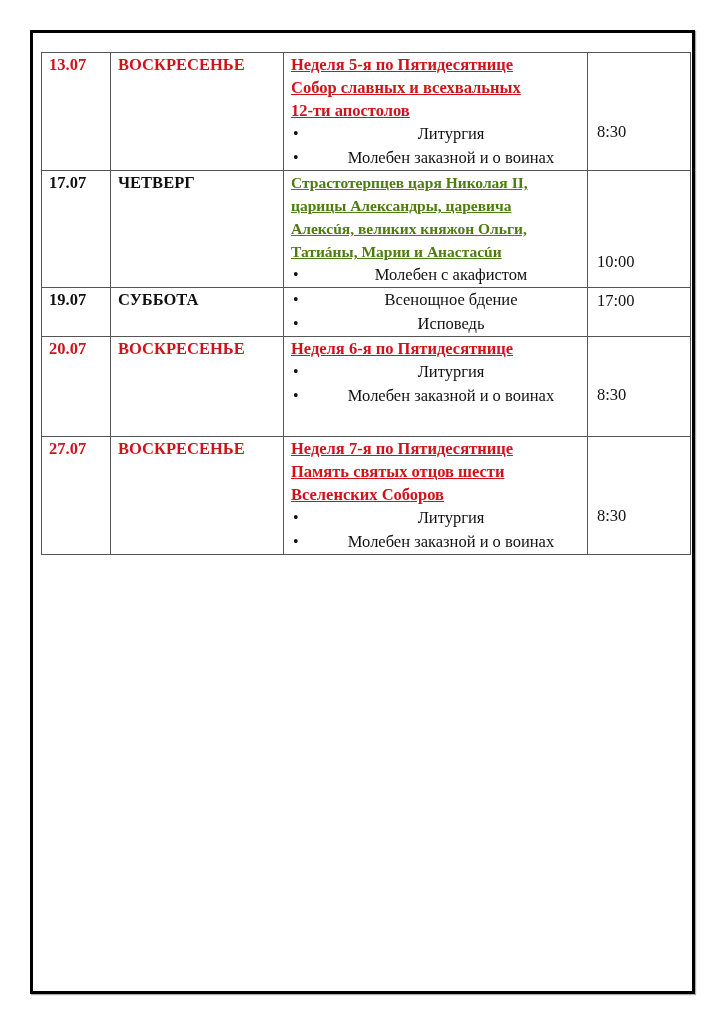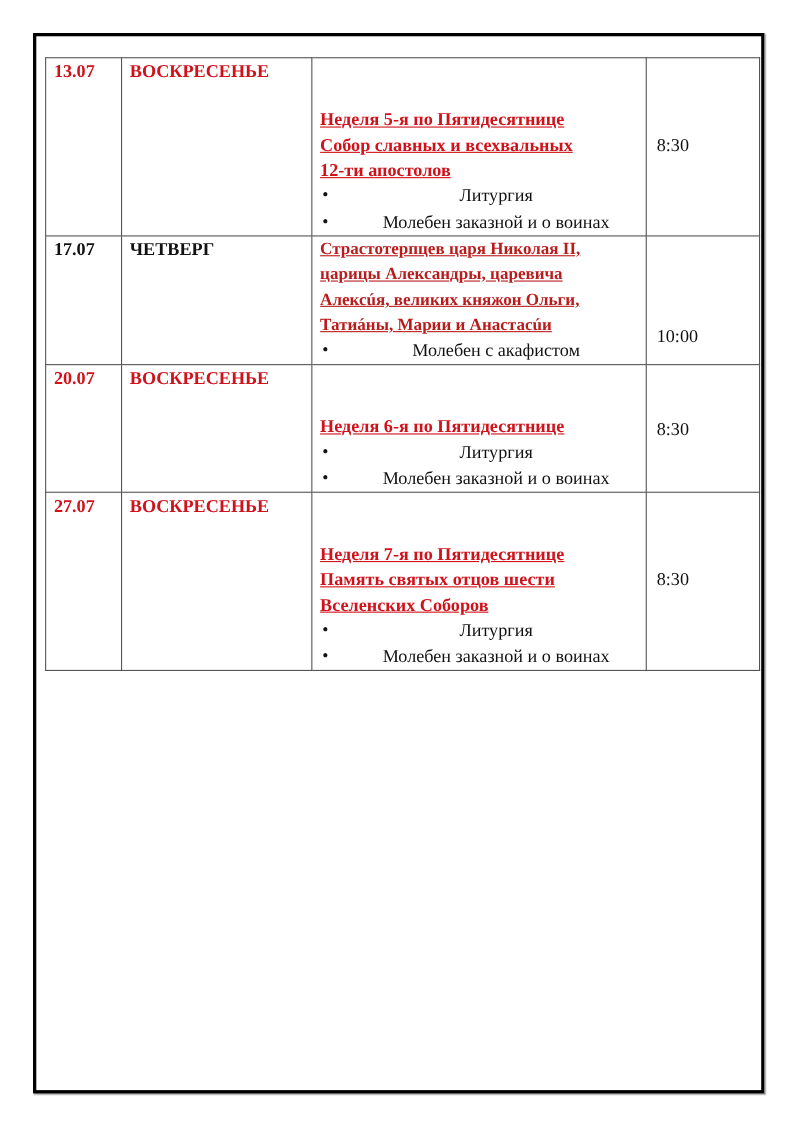--- a/index.html
+++ b/index.html
@@ -7,22 +7,22 @@
   .page-frame { position: absolute; left: 30px; top: 30px; width: 659px; height: 958px; border: 3px solid #000; box-shadow: 1px 1px 1px #aaa; }
   table.schedule { position: absolute; left: 41px; top: 52px; width: 649px; border-collapse: collapse; table-layout: fixed; }
   table.schedule td { border: 1px solid #555; vertical-align: top; padding: 0 0 0 7px; font-size: 16.5px; line-height: 23px; }
   col.c-date { width: 69px; }
   col.c-day { width: 173px; }
   col.c-events { width: 304px; }
   col.c-time { width: 103px; }
   td.date, td.day { font-weight: bold; padding-top: 1px; }
   td.date { padding-left: 8px; }
   td.day { padding-left: 7px; }
-  .red { color: #d0121b; margin-top: 44px; }
-  .black { color: #b91c1c; }
+  .red { color: #d0121b; }
+  .black { color: #4d7c0f; }
   td.events { padding: 0 2px 0 4px; }
   .title { font-weight: bold; text-decoration: underline; text-align: left; line-height: 23px; }
   .title-black { font-size: 15.5px; line-height: 23px; }
   ul.svc { list-style: none; margin: 0; padding: 0; }
   ul.svc li { position: relative; padding-left: 24px; line-height: 24px; text-align: center; }
   ul.svc li::before { content: "\2022"; position: absolute; left: 2px; top: 0; font-size: 16px; }
   td.time { position: relative; padding-left: 7px; }
   .time-text { position: absolute; left: 9px; }
 </style>
 </head>
@@ -70,22 +70,35 @@
         </div>
         <ul class="svc">
           <li>Молебен с акафистом</li>
         </ul>
       </td>
       <td class="time">
           <span class="time-text" style="top:79px">10:00</span>
         </td>
     </tr>
 
+    <tr style="height:48px">
+      <td class="date">19.07</td>
+      <td class="day">СУББОТА</td>
+      <td class="events">
+        <ul class="svc">
+          <li>Всенощное бдение</li>
+          <li>Исповедь</li>
+        </ul>
+      </td>
+      <td class="time">
+          <span class="time-text" style="top:1px">17:00</span>
+        </td>
+    </tr>
 
-    <tr style="height:85px">
+    <tr style="height:100px">
       <td class="date red">20.07</td>
       <td class="day red">ВОСКРЕСЕНЬЕ</td>
       <td class="events">
         <div class="title red">
           <div>Неделя 6-я по Пятидесятнице</div>
         </div>
         <ul class="svc">
           <li>Литургия</li>
           <li>Молебен заказной и о воинах</li>
         </ul>

